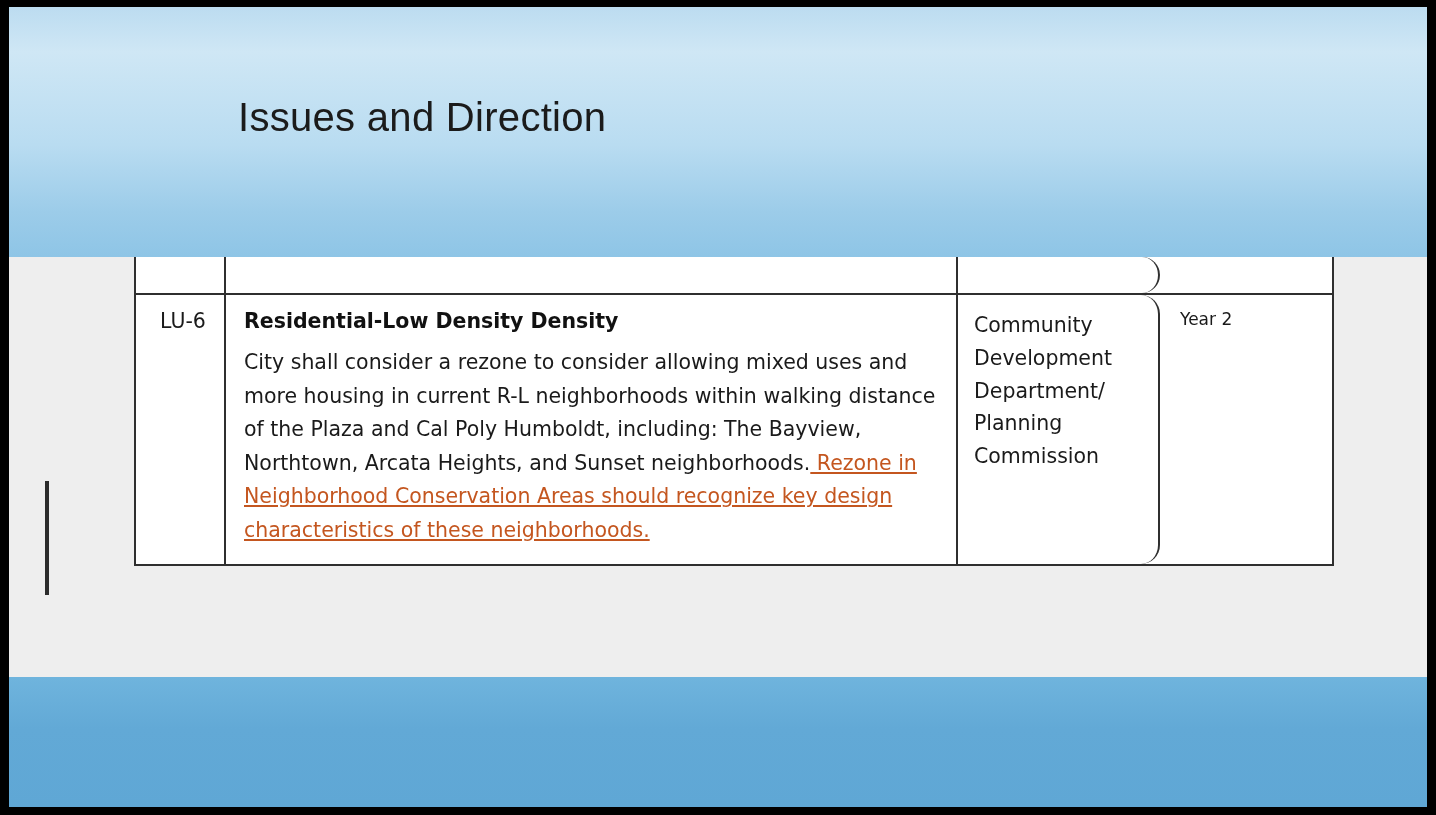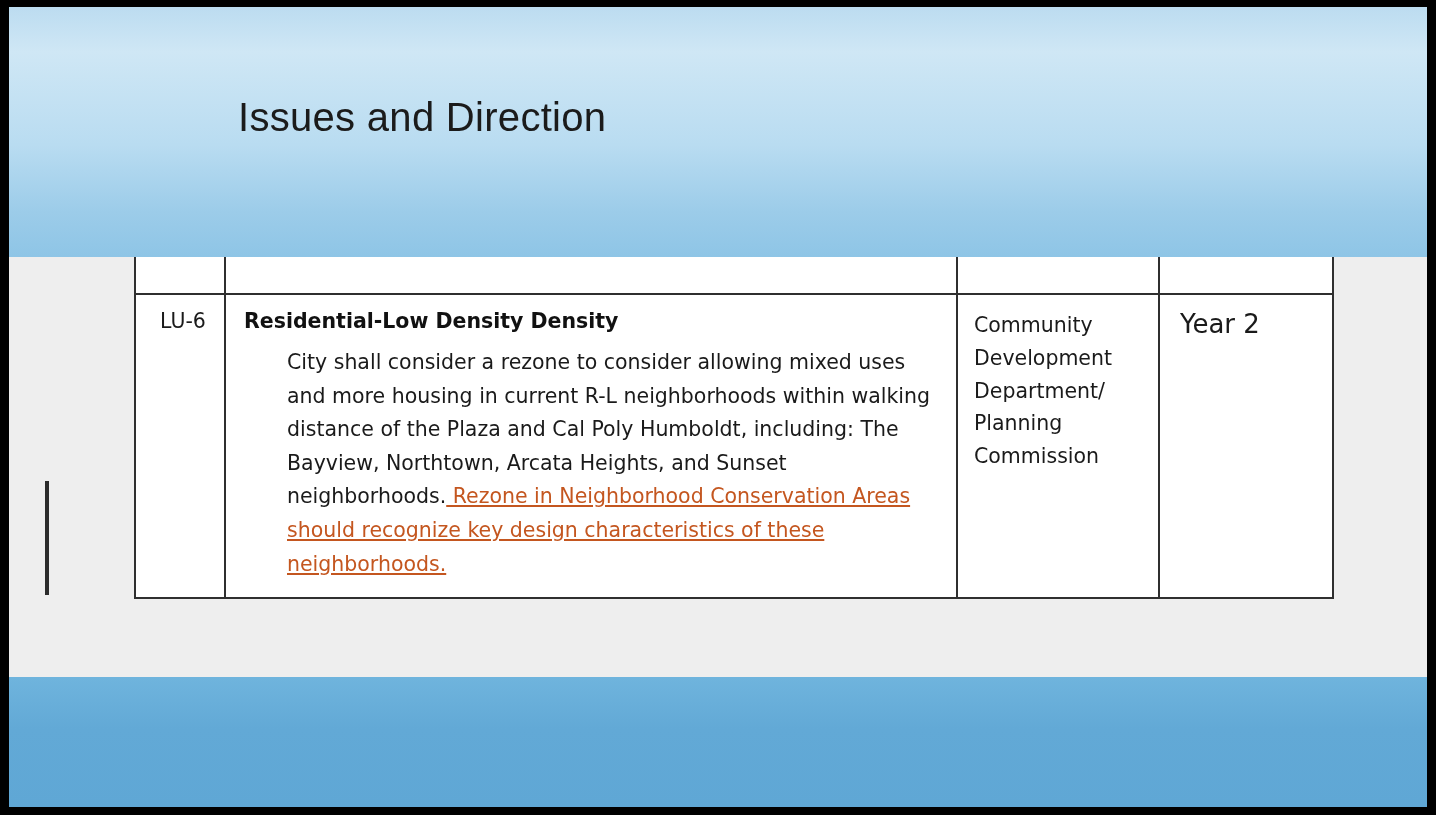--- a/index.html
+++ b/index.html
@@ -123,21 +123,21 @@
   }
   .row-main .cell {
     border-right: 2px solid #2f2f2f;
     box-sizing: border-box;
     padding: 14px 10px 16px 10px;
   }
   .row-main .cell:last-child { border-right: none; }
 
   .col-id      { width: 90px; }
   .col-action  { width: 732px; }
-  .col-resp    { width: 202px; }
+  .col-resp    { width: 202px; border-radius: 19px; }
   .col-time    { width: 170px; }
   .id-text {
     font-family: "DejaVu Sans", sans-serif;
     font-size: 20.5px;
     color: #1a1a1a;
     padding-left: 14px;
   }
   .action-title {
     font-family: "DejaVu Sans", sans-serif;
     font-size: 20.5px;
@@ -146,37 +146,36 @@
     margin-bottom: 13px;
     padding-left: 8px;
   }
   .action-body {
     font-family: "DejaVu Sans", sans-serif;
     font-size: 20.5px;
     color: #1a1a1a;
     line-height: 1.64;
     padding-left: 8px;
     padding-right: 4px;
-    margin-left: 43px;
   }
   .insert {
     color: #c4561f;
     text-decoration: underline;
     text-decoration-color: #c4561f;
   }
   .resp-text {
     font-family: "DejaVu Sans", sans-serif;
     font-size: 20.5px;
     color: #1a1a1a;
     line-height: 1.6;
     padding-left: 6px;
   }
   .time-text {
     font-family: "DejaVu Sans", sans-serif;
-    font-size: 26px;
+    font-size: 17px;
     color: #1a1a1a;
     padding-left: 10px;
   }
 </style>
 </head>
 <body>
 
 <div class="slide-frame">
   <div class="slide">
 

